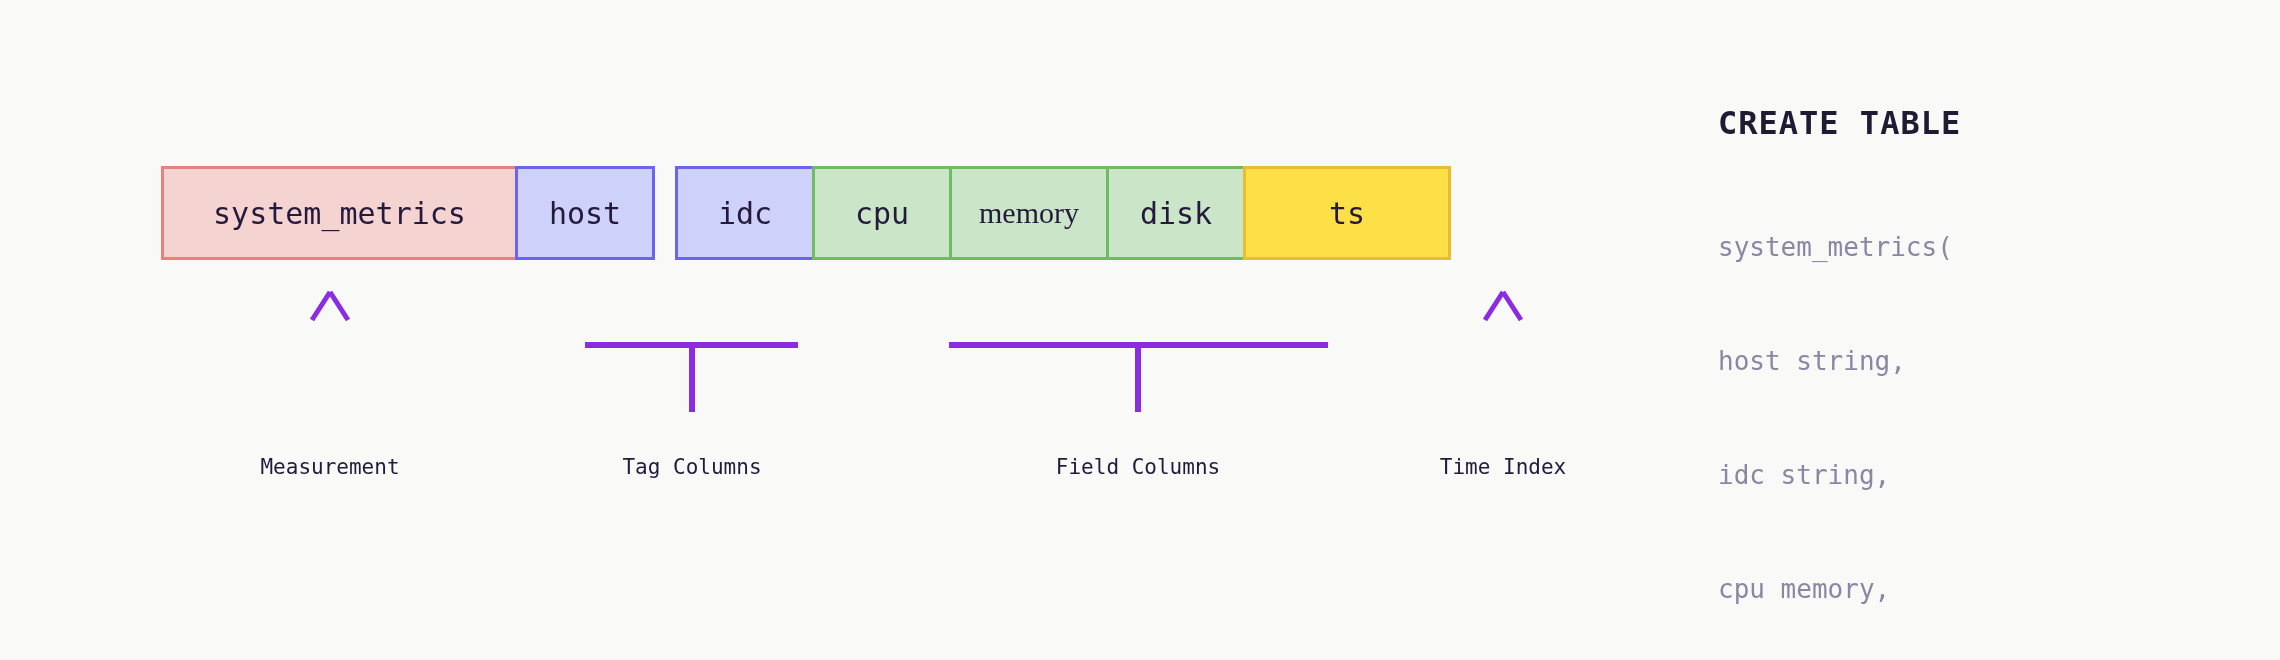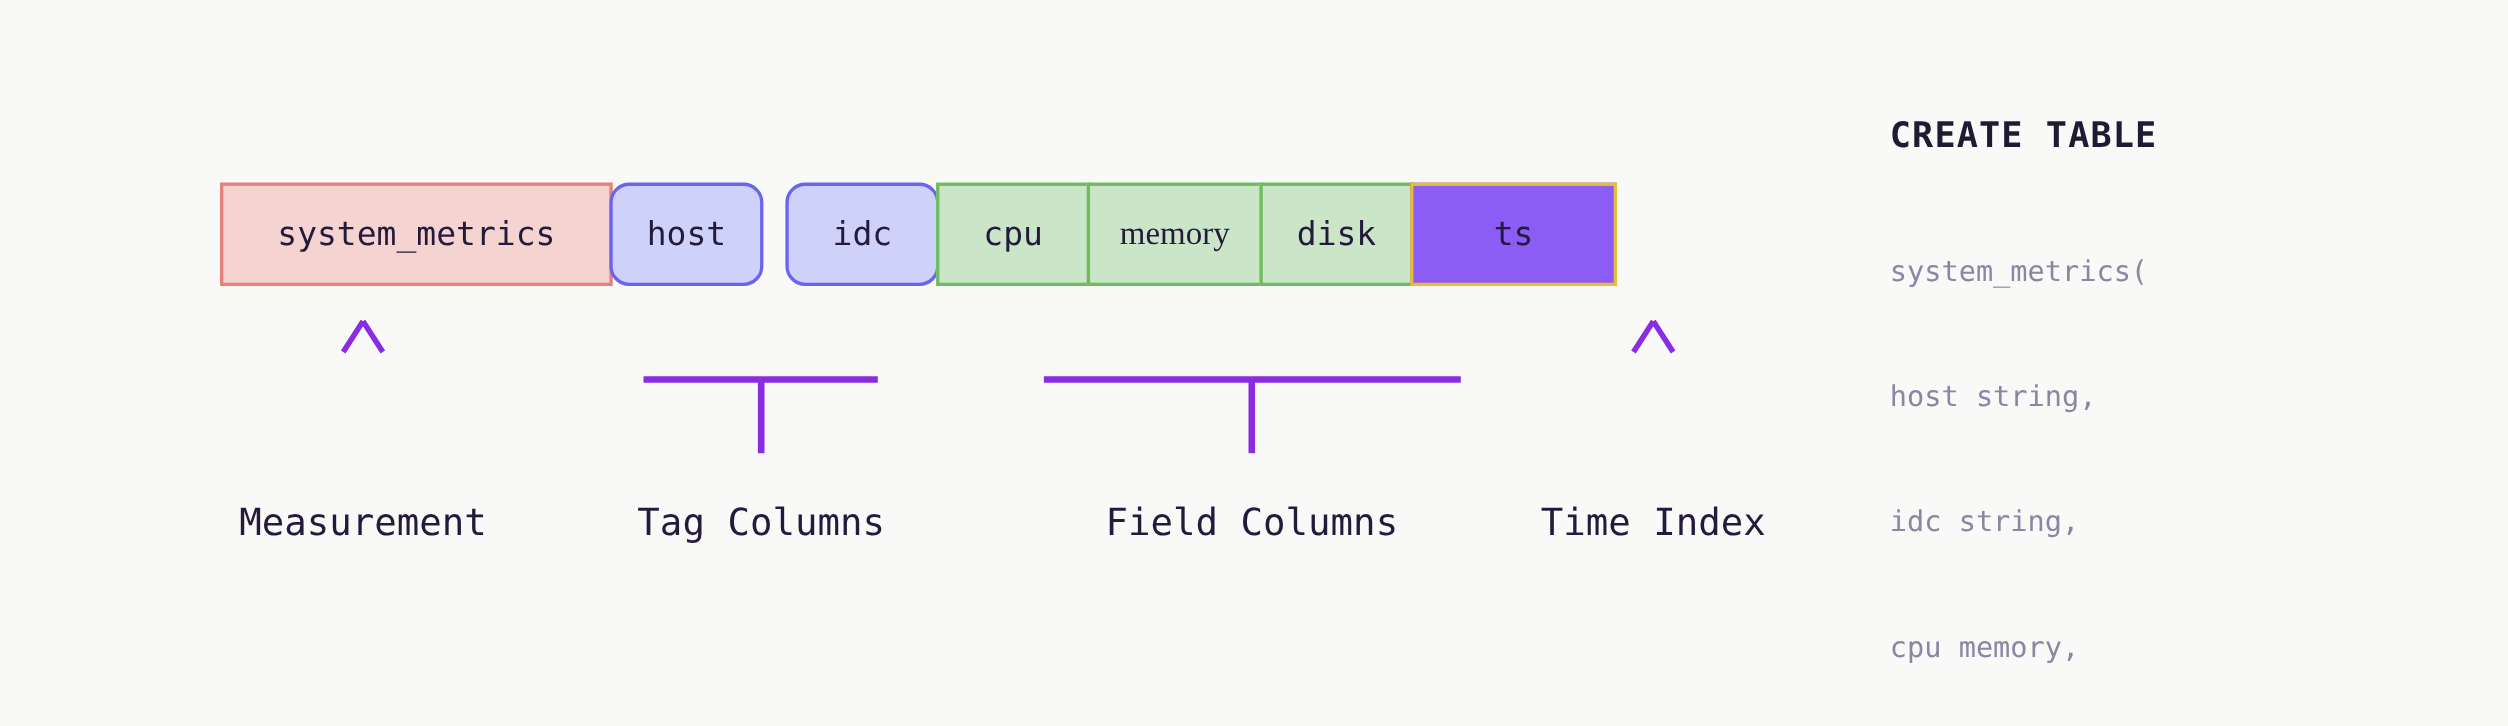--- a/index.html
+++ b/index.html
@@ -42,55 +42,53 @@
     border-style: solid;
     border-width: 3px;
     margin-left: -3px;
   }
   .cell:first-child { margin-left: 0; }
 
   .cell.measurement {
     width: 357px;
     background: #f5d3d0;
     border-color: #e8817b;
-    margin-left: 39px;
   }
   .cell.tag {
     width: 140px;
     background: #ced1f9;
     border-color: #6c63f0;
-    border-radius: 18px;
   }
   .cell.tag.wide { width: 140px; margin-left: 20px; }
   .cell.field {
     width: 140px;
     background: #cbe5c9;
     border-color: #6dbd5f;
   }
   .cell.field.memory { width: 160px; font-family: Liberation Serif, serif; }
   .cell.time {
-    width: 188px;
-    background: #8b5cf6;
+    width: 208px;
+    background: #fde047;
     border-color: #e8bd33;
   }
 
   
   .anno-svg {
     position: absolute;
     left: 0;
     top: 0;
     width: 2280px;
     height: 660px;
     pointer-events: none;
   }
 
   
   .caption {
     position: absolute;
-    font-size: 34px;
+    font-size: 21px;
     color: #241a3c;
     white-space: nowrap;
     transform: translateX(-50%);
     top: 455px;
   }
 
   
   .code-panel {
     position: absolute;
     left: 1718px;

